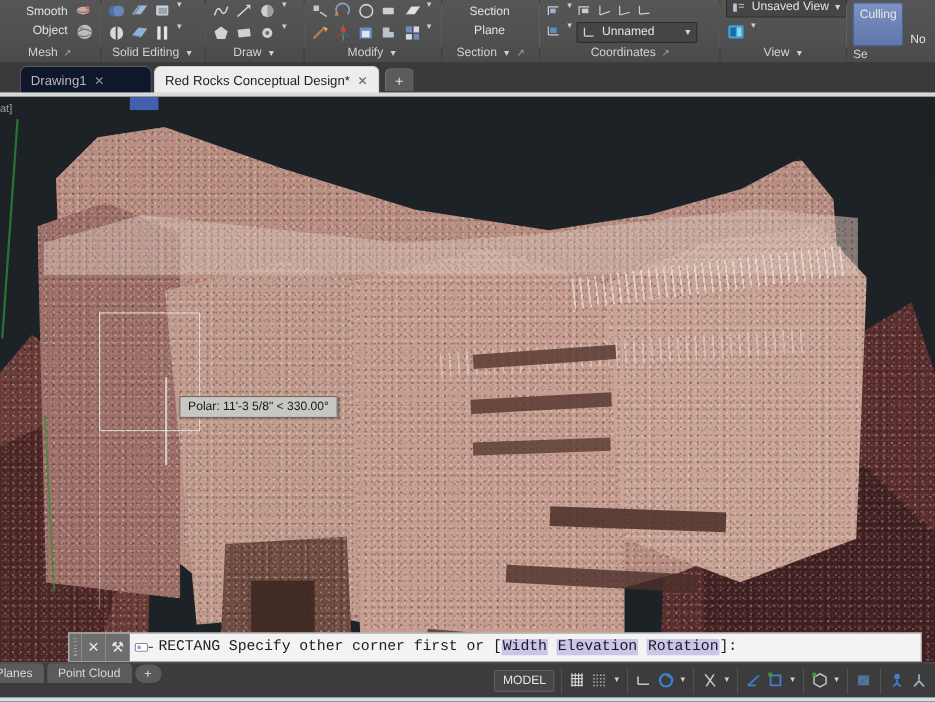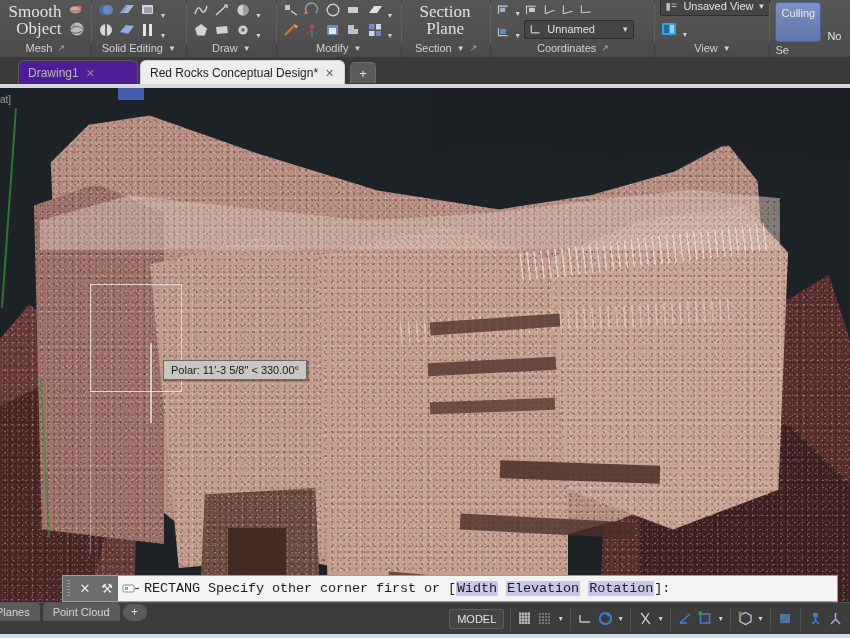--- a/index.html
+++ b/index.html
@@ -28,25 +28,25 @@
   .panel-body { flex: 1; display: flex; align-items: center; padding: 0 2px; }
   .panel-title {
     height: 17px; line-height: 17px; text-align: center;
     font-size: 11px; color: #d2d2d2; white-space: nowrap;
     display: flex; align-items: center; justify-content: center; gap: 5px;
   }
   .caret { font-size: 8px; color: #cfcfcf; }
   .dialog-launcher { font-size: 9px; color: #a8a8a8; }
 
   .big-label {
-    font-size: 17px; color: #e2e2e2; line-height: 15px;
-    text-align: right; white-space: nowrap; padding-right: 2px; font-family: Liberation Serif, serif;
+    font-size: 11px; color: #e2e2e2; line-height: 15px;
+    text-align: right; white-space: nowrap; padding-right: 2px;
   }
   .icons-col { display: flex; flex-direction: column; justify-content: center; gap: 2px; }
-  .icon-row { display: flex; align-items: flex-end; gap: 3px; }
+  .icon-row { display: flex; align-items: flex-start; gap: 3px; }
 
   .ic {
     width: 18px; height: 18px; position: relative; display: inline-block;
     border-radius: 2px;
   }
   .ic.sm { width: 15px; height: 15px; }
   .ic svg { display:block; width:100%; height:100%; }
   .drop { font-size: 7px; color: #d0d0d0; line-height: 1; }
 
   
@@ -73,21 +73,21 @@
     position: absolute; left: 0; top: 57px; width: 850px; height: 31px;
     background: #3a3a3a;
   }
   .tabbar .strip { position: absolute; left:0; right:0; bottom: 0; height: 4px; background: #d8d8d8; }
   .ftab {
     position: absolute; bottom: 3px; height: 25px;
     display: flex; align-items: center; gap: 7px;
     padding: 0 9px;
     border-radius: 6px 6px 0 0;
     font-size: 12px;
-    background: #4c1d95; color: #b8b8b8;
+    background: #0f172a; color: #b8b8b8;
     border: 1px solid #5a5a5a; border-bottom: none;
   }
   .ftab.active { background: #ededed; color: #1f1f1f; border-color: #d0d0d0; }
   .ftab .x { font-size: 11px; color: #8e8e8e; }
   .ftab.active .x { color: #666; }
   .ftab-add {
     position: absolute; bottom: 5px; height: 21px; width: 26px;
     background: #5b5b5b; border: 1px solid #6b6b6b; border-bottom: none;
     border-radius: 5px 5px 0 0; color: #e0e0e0; font-size: 13px;
     display: flex; align-items: center; justify-content: center;

